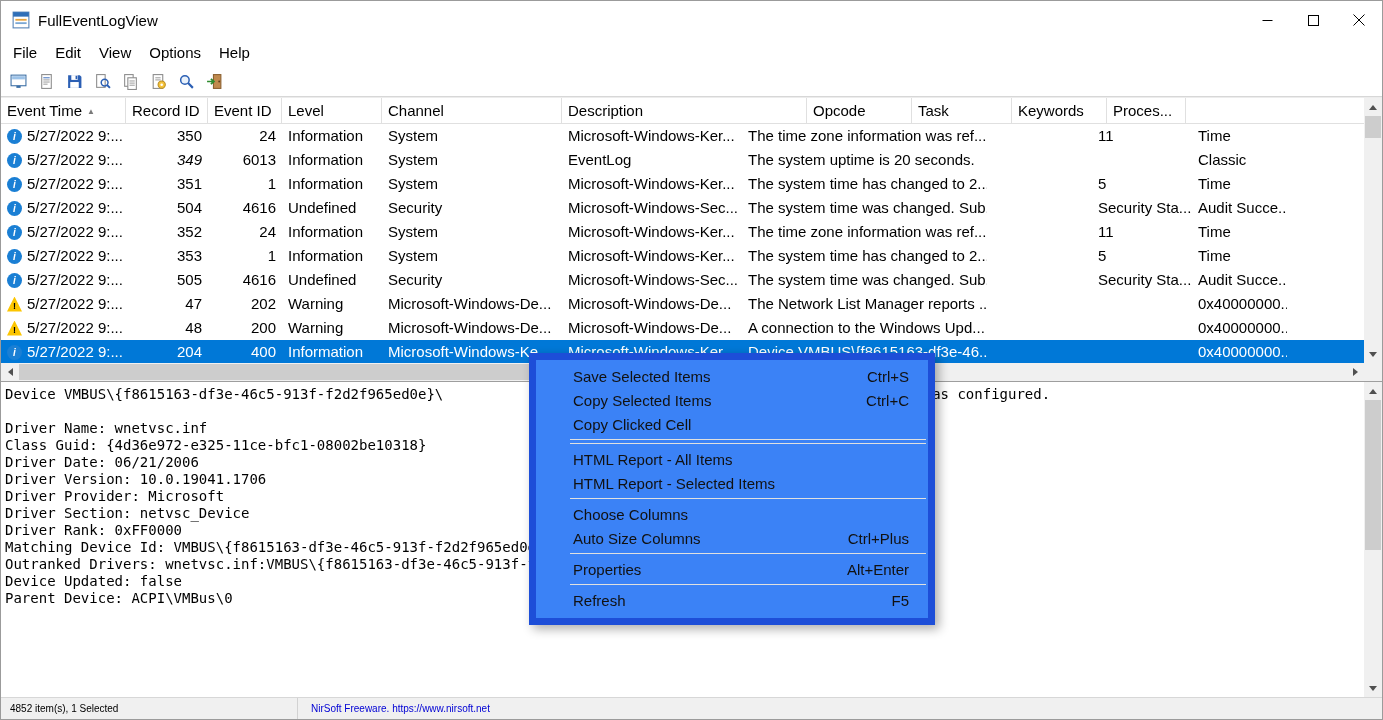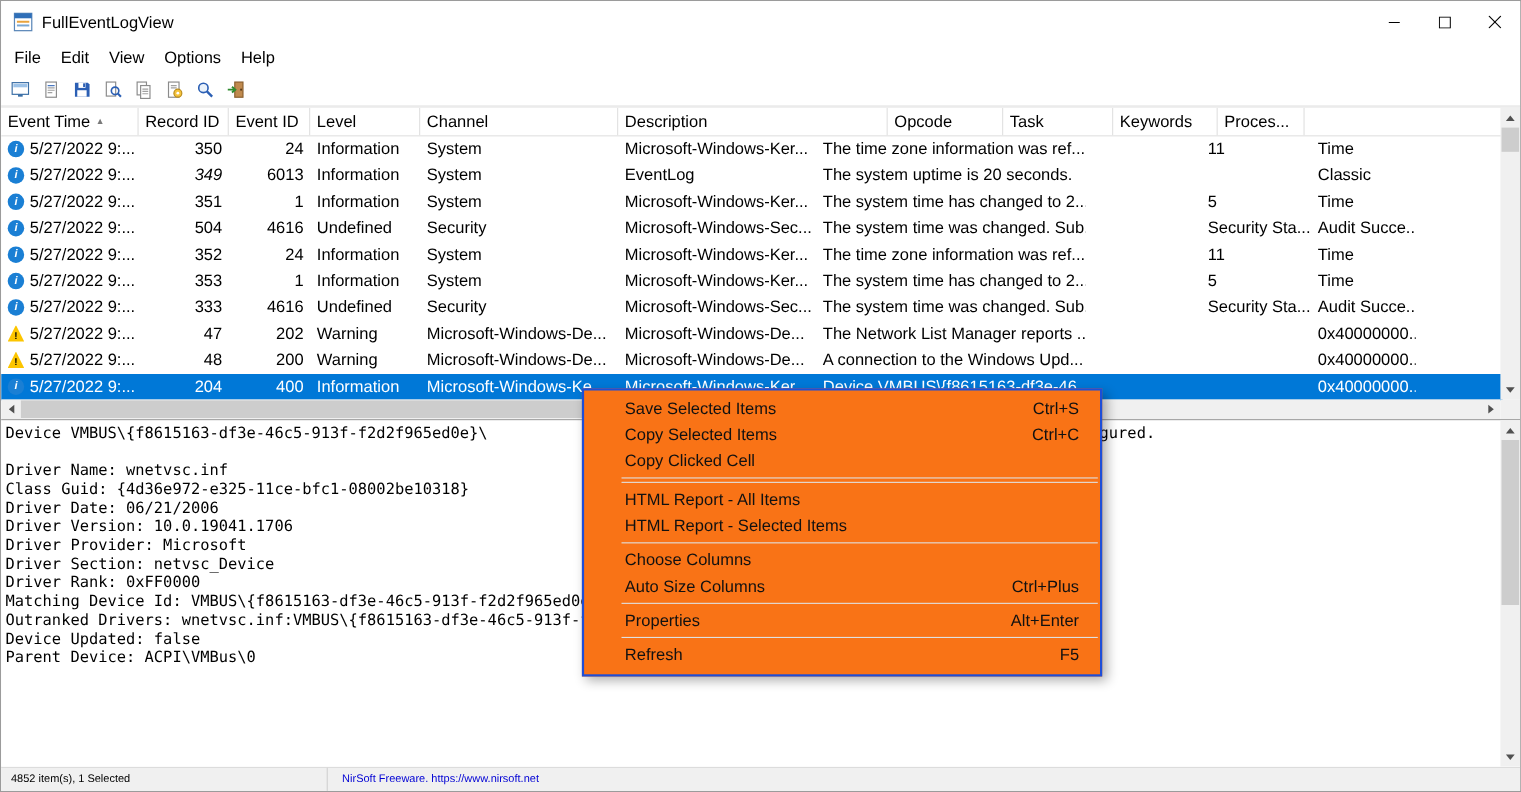--- a/index.html
+++ b/index.html
@@ -50,21 +50,21 @@
   .detail pre { font-family:"DejaVu Sans Mono",monospace; font-size:14px; line-height:17px; padding:4px 4px; white-space:pre; color:#000; }
   .detail .vscroll { bottom:0; }
 
   
   .statusbar { height:22px; flex:0 0 auto; display:flex; align-items:stretch; background:#f0f0f0; border-top:1px solid #d7d7d7; font-size:10px; }
   .sb-section1 { width:297px; padding:0 9px; border-right:1px solid #d2d2d2; display:flex; align-items:center; white-space:nowrap; color:#000; }
   .sb-section2 { flex:1; padding:0 13px; display:flex; align-items:center; white-space:nowrap; }
   .sb-link { color:#0000d4; }
 
   
-  .context-menu { position:absolute; left:528px; top:352px; width:473px; background:#f97316; border:2px solid #1d4ed8; box-shadow:4px 4px 10px rgba(0,0,0,0.32); padding:4px 0 6px 0; z-index:10; font-size:15px; }
+  .context-menu { position:absolute; left:528px; top:352px; width:406px; background:#3b82f6; border:7px solid #1d4ed8; box-shadow:4px 4px 10px rgba(0,0,0,0.32); padding:4px 0 6px 0; z-index:10; font-size:15px; }
   .cm-item { height:24px; display:flex; align-items:center; justify-content:space-between; padding:0 19px 0 37px; color:#111; white-space:nowrap; }
   .cm-shortcut { color:#111; margin-left:24px; }
   .cm-sep { height:1px; background:#e0e0e0; margin:3px 2px 3px 34px; }
 </style>
 </head>
 <body>
 
 <div class="window">
 
   <div class="titlebar">
@@ -255,21 +255,21 @@
           <div class="cell" style="width: 180px;">System</div>
           <div class="cell" style="width: 180px;">Microsoft-Windows-Ker...</div>
           <div class="cell" style="width: 245px;">The system time has changed to 2...</div>
           <div class="cell" style="width: 105px;"></div>
           <div class="cell" style="width: 100px;">5</div>
           <div class="cell" style="width: 95px;">Time</div>
           <div class="cell" style="width: 79px;"></div>
         </div>
         <div class="lv-row">
           <div class="cell" style="width: 125px;"><span class="row-icon info">i</span>5/27/2022 9:...</div>
-          <div class="cell" style="width: 82px; text-align: right;">333</div>
+          <div class="cell" style="width: 82px; text-align: right;">505</div>
           <div class="cell" style="width: 74px; text-align: right;">4616</div>
           <div class="cell" style="width: 100px;">Undefined</div>
           <div class="cell" style="width: 180px;">Security</div>
           <div class="cell" style="width: 180px;">Microsoft-Windows-Sec...</div>
           <div class="cell" style="width: 245px;">The system time was changed. Sub...</div>
           <div class="cell" style="width: 105px;"></div>
           <div class="cell" style="width: 100px;">Security Sta...</div>
           <div class="cell" style="width: 95px;">Audit Succe...</div>
           <div class="cell" style="width: 79px;"></div>
         </div>

